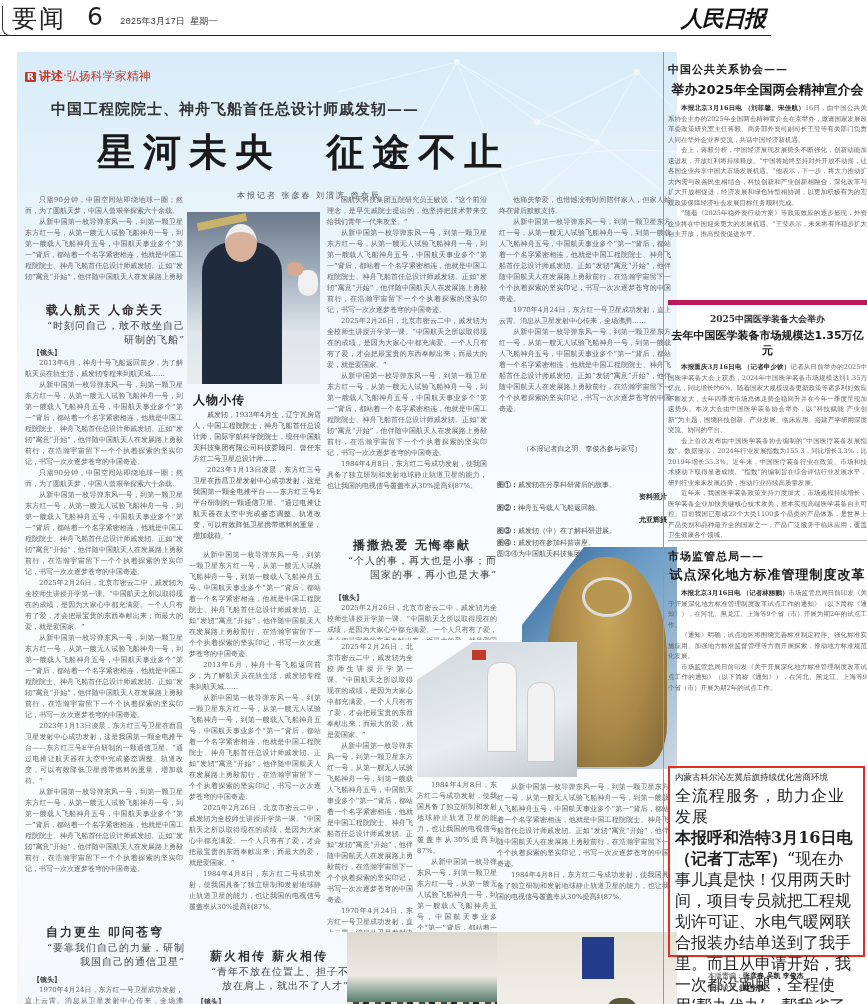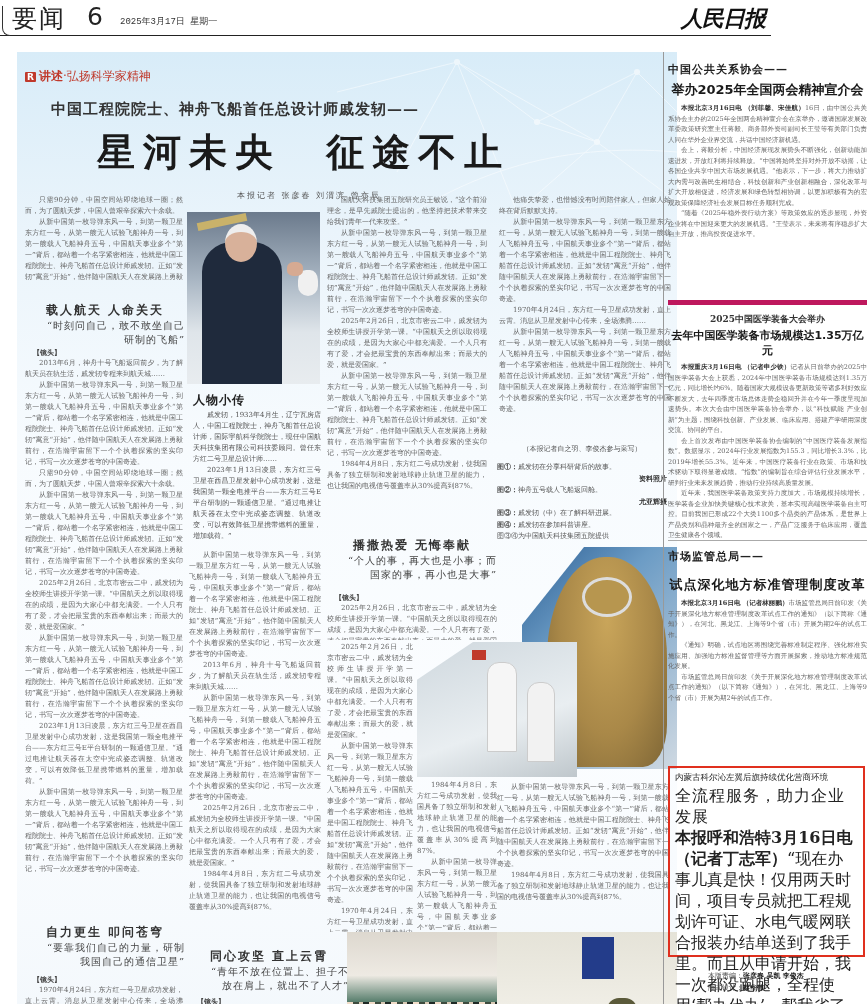--- a/index.html
+++ b/index.html
@@ -144,21 +144,21 @@
     <p>2023年1月13日凌晨，东方红三号卫星在西昌卫星发射中心成功发射，这是我国第一颗全电推平台——东方红三号E平台研制的一颗通信卫星。“通过电推让航天器在太空中完成姿态调整、轨道改变，可以有效降低卫星携带燃料的重量，增加载荷。”</p>
   </div>
   <div class="col" style="left:172px;top:498px;width:132px;height:366px">
     <p>从新中国第一枚导弹东风一号，到第一颗卫星东方红一号，从第一艘无人试验飞船神舟一号，到第一艘载人飞船神舟五号，中国航天事业多个“第一”背后，都站着一个名字紧密相连，他就是中国工程院院士、神舟飞船首任总设计师戚发轫。正如“发轫”寓意“开始”，他伴随中国航天人在发展路上勇毅前行，在浩瀚宇宙留下一个个执着探索的坚实印记，书写一次次逐梦苍穹的中国奇迹。</p>
     <p>2013年6月，神舟十号飞船返回前夕，为了解航天员在轨生活，戚发轫专程来到航天城……</p>
     <p>从新中国第一枚导弹东风一号，到第一颗卫星东方红一号，从第一艘无人试验飞船神舟一号，到第一艘载人飞船神舟五号，中国航天事业多个“第一”背后，都站着一个名字紧密相连，他就是中国工程院院士、神舟飞船首任总设计师戚发轫。正如“发轫”寓意“开始”，他伴随中国航天人在发展路上勇毅前行，在浩瀚宇宙留下一个个执着探索的坚实印记，书写一次次逐梦苍穹的中国奇迹。</p>
     <p>2025年2月26日，北京市密云二中，戚发轫为全校师生讲授开学第一课。“中国航天之所以取得现在的成绩，是因为大家心中都充满爱。一个人只有有了爱，才会把最宝贵的东西奉献出来；而最大的爱，就是爱国家。”</p>
     <p>1984年4月8日，东方红二号成功发射，使我国具备了独立研制和发射地球静止轨道卫星的能力，也让我国的电视信号覆盖率从30%提高到87%。</p>
   </div>
   <div class="seco" style="left:172px;top:896px;width:160px">
-    <div class="t1">同心攻坚  直上云霄</div>
+    <div class="t1">薪火相传  薪火相传</div>
     <div class="t2">“青年不放在位置上、担子不放在肩上，就出不了人才”</div>
   </div>
   <div class="col" style="left:172px;top:944px;width:150px;height:60px">
     <p class="lbl">【镜头】</p>
 
   </div>
 
   <div class="col" style="left:310px;top:143px;width:160px;height:320px">
     <p>国航天科技集团五院研究员王敏说，“这个前沿理念，是早先戚院士提出的，他坚持把技术带来交给我们青年一代来攻坚。”</p>
     <p>从新中国第一枚导弹东风一号，到第一颗卫星东方红一号，从第一艘无人试验飞船神舟一号，到第一艘载人飞船神舟五号，中国航天事业多个“第一”背后，都站着一个名字紧密相连，他就是中国工程院院士、神舟飞船首任总设计师戚发轫。正如“发轫”寓意“开始”，他伴随中国航天人在发展路上勇毅前行，在浩瀚宇宙留下一个个执着探索的坚实印记，书写一次次逐梦苍穹的中国奇迹。</p>
@@ -185,21 +185,21 @@
   </div>
 
   <div class="col" style="left:482px;top:143px;width:172px;height:290px">
     <p>他痛失挚爱，也惜憾没有时间陪伴家人，但家人始终在背后默默支持。</p>
     <p>从新中国第一枚导弹东风一号，到第一颗卫星东方红一号，从第一艘无人试验飞船神舟一号，到第一艘载人飞船神舟五号，中国航天事业多个“第一”背后，都站着一个名字紧密相连，他就是中国工程院院士、神舟飞船首任总设计师戚发轫。正如“发轫”寓意“开始”，他伴随中国航天人在发展路上勇毅前行，在浩瀚宇宙留下一个个执着探索的坚实印记，书写一次次逐梦苍穹的中国奇迹。</p>
     <p>1970年4月24日，东方红一号卫星成功发射，直上云霄。消息从卫星发射中心传来，全场沸腾……</p>
     <p>从新中国第一枚导弹东风一号，到第一颗卫星东方红一号，从第一艘无人试验飞船神舟一号，到第一艘载人飞船神舟五号，中国航天事业多个“第一”背后，都站着一个名字紧密相连，他就是中国工程院院士、神舟飞船首任总设计师戚发轫。正如“发轫”寓意“开始”，他伴随中国航天人在发展路上勇毅前行，在浩瀚宇宙留下一个个执着探索的坚实印记，书写一次次逐梦苍穹的中国奇迹。</p>
   </div>
   <div class="note" style="top:392px">
     <span class="cap" style="text-align:center">（本报记者白之羽、李俊杰参与采写）</span>
-    <span class="cap" style="margin-top:6px"><b>图①：</b><span>戚发轫在分享科研背后的故事。</span></span>
+    <span class="cap" style="margin-top:24px"><b>图①：</b><span>戚发轫在分享科研背后的故事。</span></span>
     <span class="cred">资料照片</span>
     <span class="cap"><b>图②：</b><span>神舟五号载人飞船返回舱。</span></span>
     <span class="cred">尤亚辉摄</span>
     <span class="cap"><b>图③：</b><span>戚发轫（中）在了解科研进展。</span></span>
     <span class="cap"><b>图④：</b><span>戚发轫在参加科普讲座。</span></span>
     <span class="cap">图③④为中国航天科技集团五院提供</span>
   </div>
 
   <div class="photo ph-capsule">
     <div class="cap"></div>
@@ -241,21 +241,21 @@
     <div class="up">2025中国医学装备大会举办</div>
     <div class="headl" style="font-size:11px;margin-top:2px">去年中国医学装备市场规模达1.35万亿元</div>
     <div class="body">
       <p><b>本报重庆3月16日电</b> <b>（记者申少铁）</b><span>记者从日前举办的2025中国医学装备大会上获悉，2024年中国医学装备市场规模达到1.35万亿元，同比增长约6%。随着国家大规模设备更新政策等诸多利好效应不断发大，去年四季度市场总体走势企稳回升并在今年一季度呈现加速势头。本次大会由中国医学装备协会举办，以“科技赋能  产业创新”为主题，围绕科技创新、产业发展、临床应用、搭建产学研用深度交流、协同的平台。</span></p>
       <p>会上首次发布由中国医学装备协会编制的“中国医疗装备发展指数”。数据显示，2024年行业发展指数为155.3，同比增长3.3%，比2019年增长55.3%。近年来，中国医疗装备行业在政策、市场和技术驱动下取得显著成绩。“指数”的编制旨在综合评估行业发展水平，研判行业未来发展趋势，推动行业持续高质量发展。</p>
       <p>近年来，我国医学装备政策支持力度加大，市场规模持续增长，医学装备企业加快关键核心技术攻关，基本实现高端医学装备自主可控。目前我国已形成22个大类1100多个品类的产品体系，是世界上产品类别和品种最齐全的国家之一，产品广泛服务于临床应用，覆盖卫生健康各个领域。</p>
     </div>
   </div>
   <div class="rs" style="top:488px;border-top:1px solid #aaa;padding-top:8px;height:220px;overflow:hidden">
     <div class="org">市场监管总局——</div>
-    <div class="headl" style="margin-top:12px;letter-spacing:1px">试点深化地方标准管理制度改革</div>
+    <div class="headl" style="margin-top:2px;letter-spacing:1px">试点深化地方标准管理制度改革</div>
     <div class="body">
       <p><b>本报北京3月16日电</b> <b>（记者林丽鹂）</b><span>市场监管总局日前印发《关于开展深化地方标准管理制度改革试点工作的通知》（以下简称《通知》），在河北、黑龙江、上海等9个省（市）开展为期2年的试点工作。</span></p>
       <p>《通知》明确，试点地区将围绕完善标准制定程序、强化标准实施应用、加强地方标准监督管理等方面开展探索，推动地方标准规范化发展。</p>
       <p>市场监管总局日前印发《关于开展深化地方标准管理制度改革试点工作的通知》（以下简称《通知》），在河北、黑龙江、上海等9个省（市）开展为期2年的试点工作。</p>
     </div>
   </div>
   <div class="boxed">
     <div class="up">内蒙古科尔沁左翼后旗持续优化营商环境</div>
     <div class="headl" style="margin-top:2px;letter-spacing:1px">全流程服务，助力企业发展</div>
     <div class="rs body" style="position:static;width:auto">

